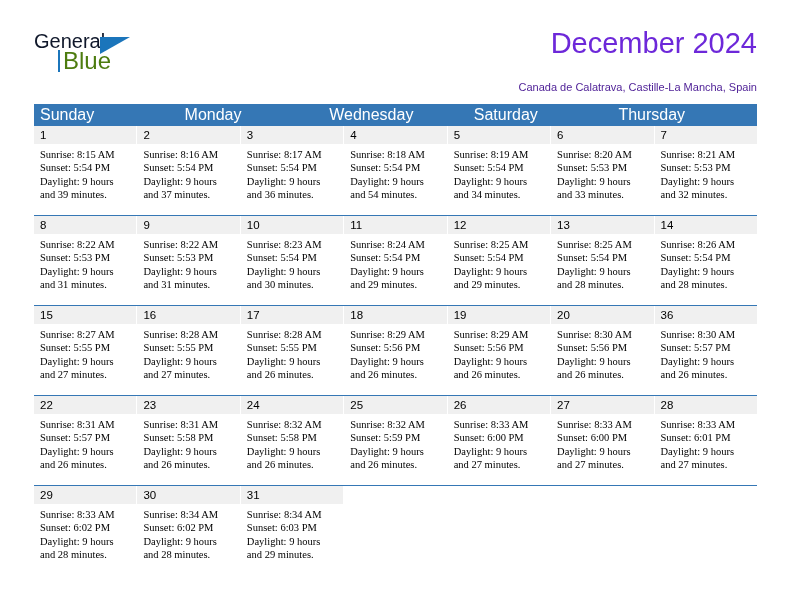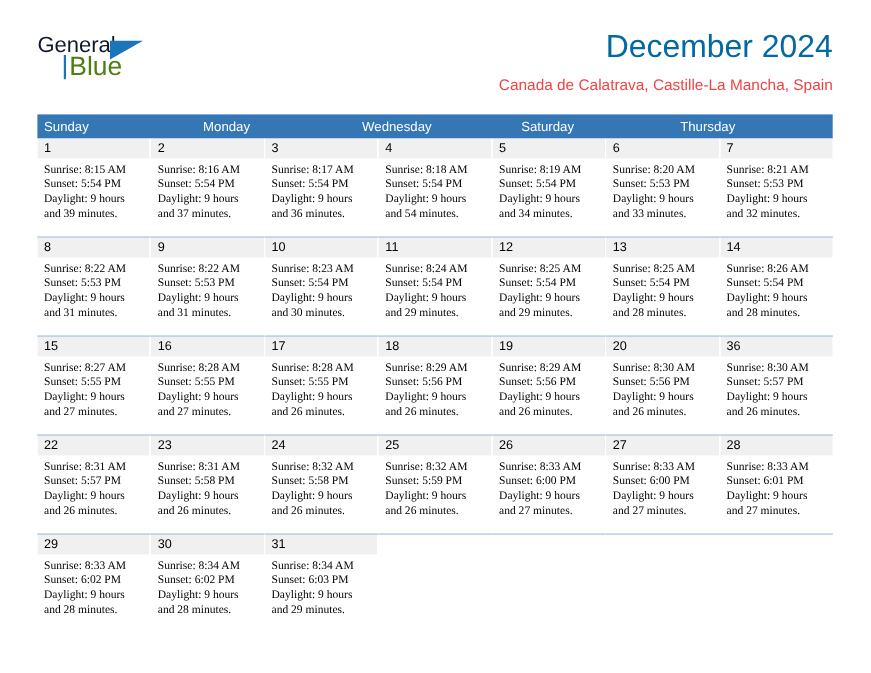--- a/index.html
+++ b/index.html
@@ -74,48 +74,48 @@
   }
 
   .title-block {
     position: absolute;
     right: 0;
     top: 0;
     text-align: right;
   }
   .month-title {
     font-size: 29px;
-    color: #0369a1;
+    color: #6d28d9;
     line-height: 34px;
     white-space: nowrap;
   }
   .location-subtitle {
-    margin-top: 9px;
-    font-size: 14px;
-    color: #ef4444;
+    margin-top: 19px;
+    font-size: 11px;
+    color: #4c1d95;
     line-height: 16px;
     white-space: nowrap;
   }
 
   
   .calendar {
     position: absolute;
     left: 34px;
     top: 104px;
     width: 723px;
   }
   .weekday-row {
     display: flex;
     background: #3577b5;
     height: 22px;
   }
   .weekday-cell {
     flex: 1 1 0;
     color: #ffffff;
-    font-size: 12px;
+    font-size: 16px;
     line-height: 22px;
     padding-left: 6px;
     box-sizing: border-box;
     white-space: nowrap;
     overflow: hidden;
   }
   .week-row {
     display: flex;
     border-top: 1px solid #3577b5;
     height: 89px;

